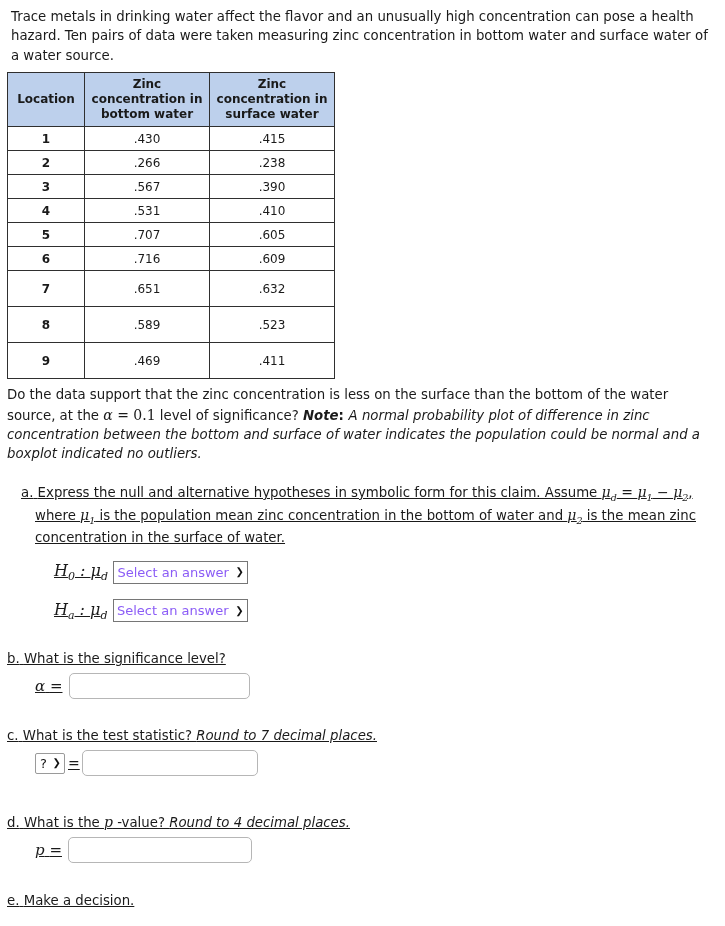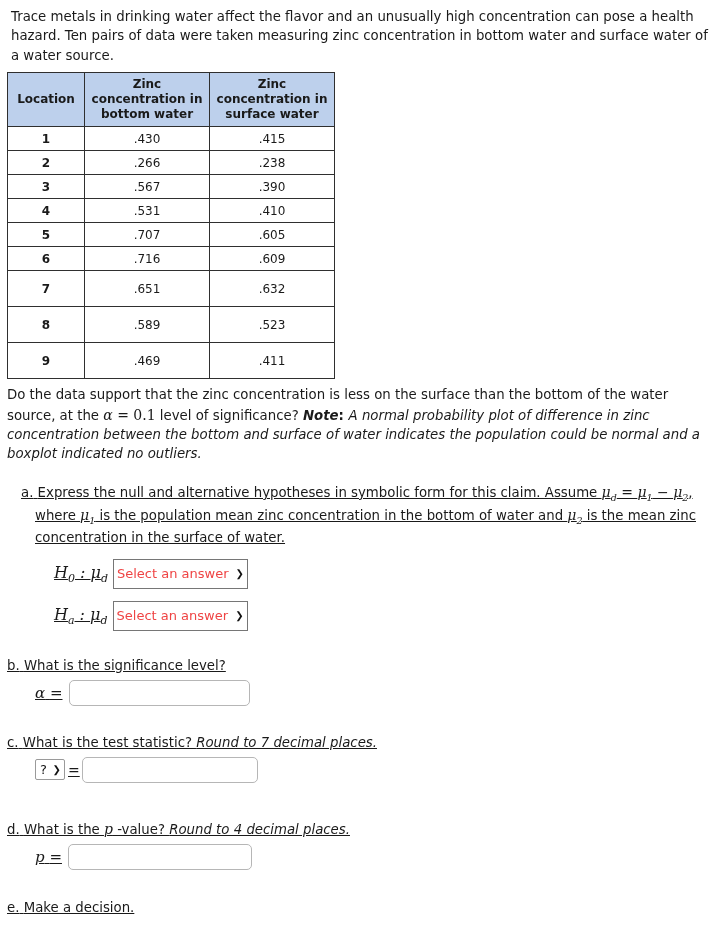--- a/index.html
+++ b/index.html
@@ -93,31 +93,32 @@
     font-size: 16px;
     font-style: italic;
     margin-right: 5px;
     white-space: nowrap;
   }
   .hyp-label sub { font-size: 11px; }
 
   select.answer-select {
     font-family: "DejaVu Sans", "Liberation Sans", sans-serif;
     font-size: 13px;
-    color: #ef4444;
+    color: #8b5cf6;
     background: #ffffff;
     border: 1px solid #767676;
     border-radius: 0;
     padding: 1px 18px 1px 3px;
-    height: 30px;
+    height: 23px;
     line-height: 17px;
     -webkit-appearance: none;
     -moz-appearance: none;
     appearance: none;
     position: relative;
+    text-align: right;
   }
   .select-wrap { position: relative; display: inline-block; }
   .select-wrap .chev {
     position: absolute;
     right: 4px;
     top: 50%;
     transform: translateY(-50%);
     pointer-events: none;
     font-size: 10px;
     color: #111;

